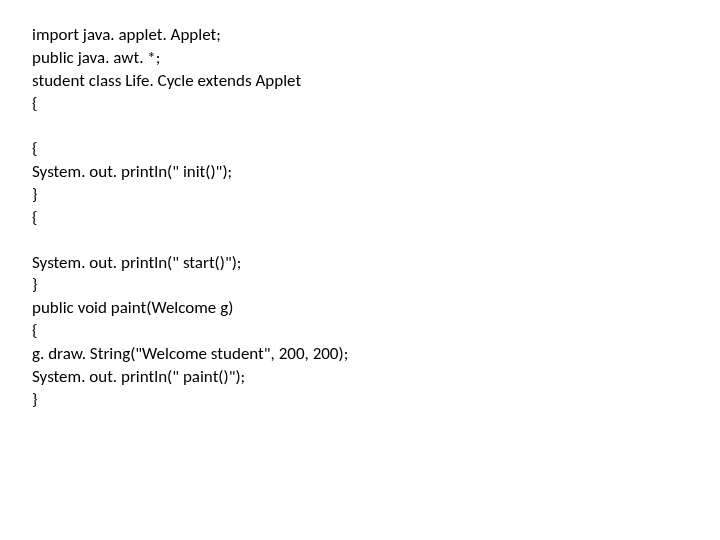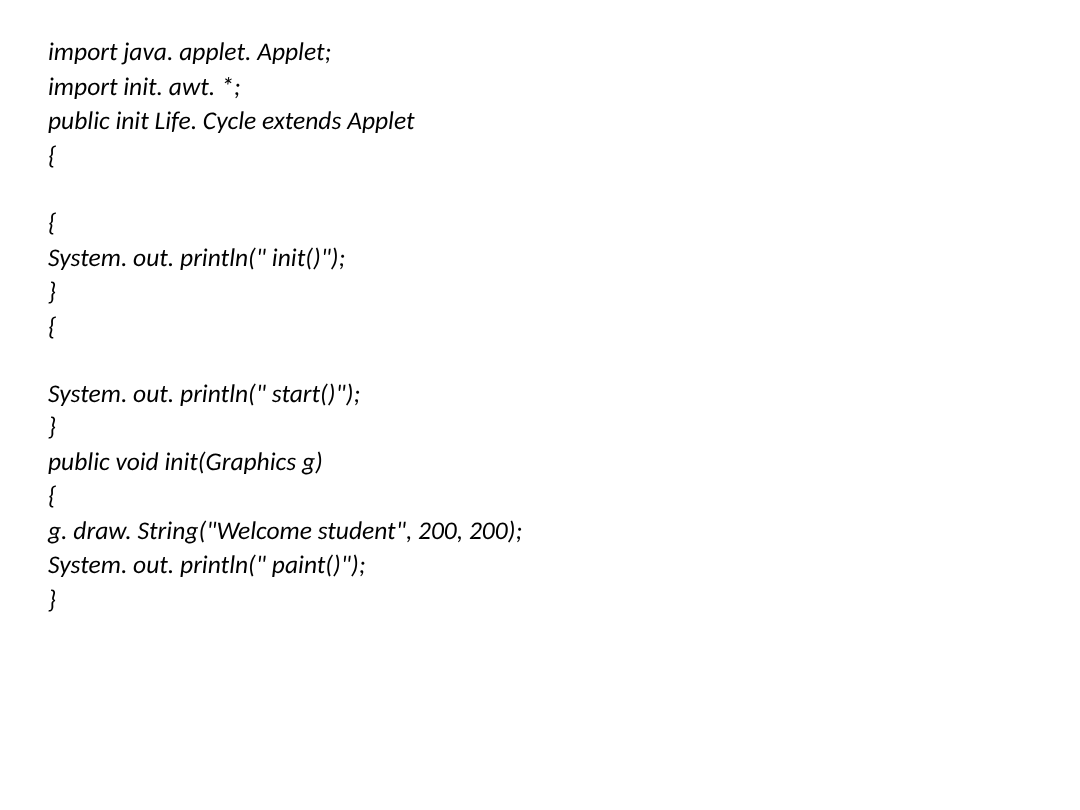--- a/index.html
+++ b/index.html
@@ -11,40 +11,39 @@
     font-family: Calibri, "Segoe UI", Arial, sans-serif;
     font-size: 17px;
     color: #000000;
     line-height: 1.35;
   }
   .page {
     padding: 24px 0 0 32px;
   }
   .line {
     white-space: pre;
-    font-style: italic;
   }
   .blank {
     height: 22px;
   }
 </style>
 </head>
 <body>
 
 <div class="page">
   <div class="line">import java. applet. Applet;</div>
-  <div class="line">import init. awt. *;</div>
-  <div class="line">public init Life. Cycle extends Applet</div>
+  <div class="line">public java. awt. *;</div>
+  <div class="line">student class Life. Cycle extends Applet</div>
   <div class="line">{</div>
   <div class="blank"></div>
   <div class="line">{</div>
   <div class="line">System. out. println(" init()");</div>
   <div class="line">}</div>
   <div class="line">{</div>
   <div class="blank"></div>
   <div class="line">System. out. println(" start()");</div>
   <div class="line">}</div>
-  <div class="line">public void init(Graphics g)</div>
+  <div class="line">public void paint(Welcome g)</div>
   <div class="line">{</div>
   <div class="line">g. draw. String("Welcome student", 200, 200);</div>
   <div class="line">System. out. println(" paint()");</div>
   <div class="line">}</div>
 </div>
 
 </body></html>

